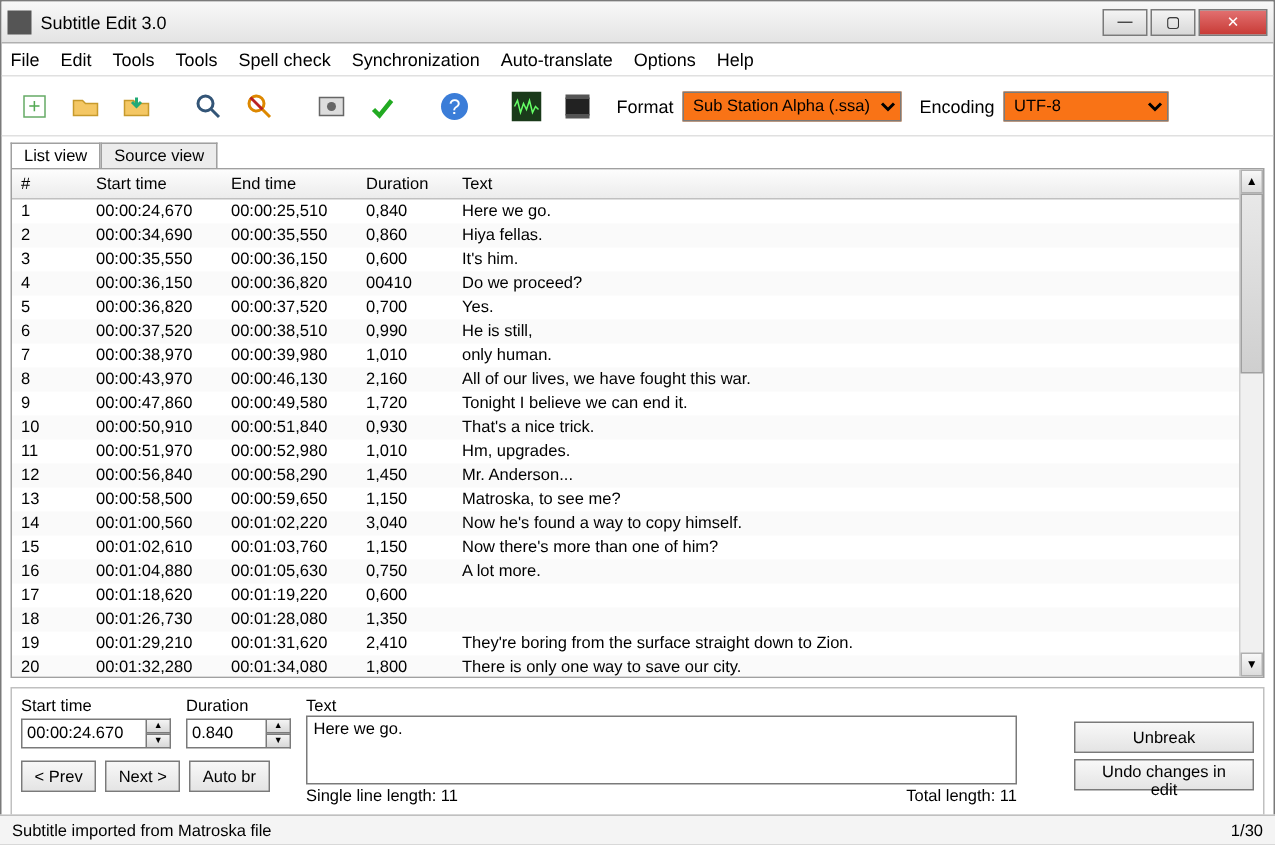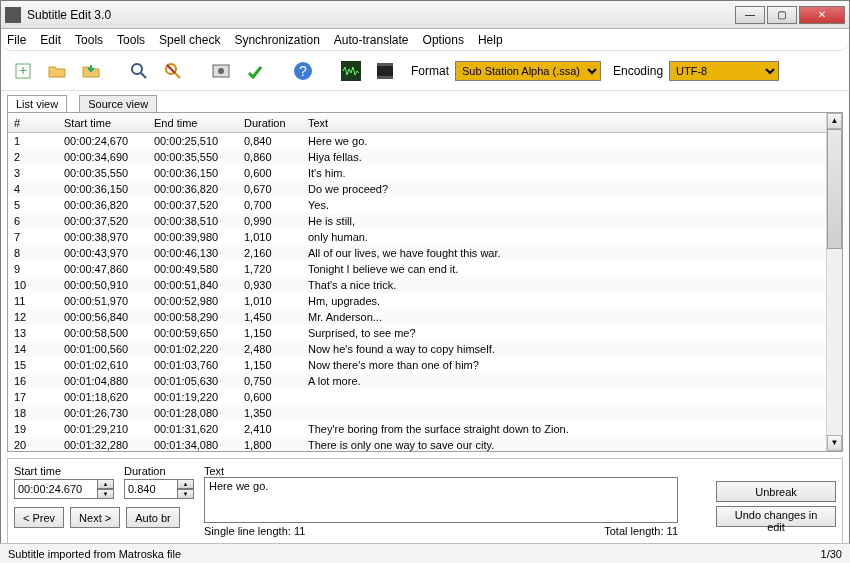--- a/index.html
+++ b/index.html
@@ -2,27 +2,27 @@
 <html><head>
 <meta charset="utf-8">
 <style>
   * { box-sizing: border-box; margin: 0; padding: 0; }
   body { font-family: "Segoe UI", Tahoma, sans-serif; font-size: 11px; background: #fff; width: 850px; height: 563px; overflow: hidden; border: 1px solid #7a7a7a; }
   .titlebar { height: 28px; background: linear-gradient(#f8f8f8,#e4e4e4); border-bottom: 1px solid #b0b0b0; display:flex; align-items:center; padding: 0 4px; }
   .titlebar .icon { width:16px; height:16px; background:#555; margin-right:6px; }
   .titlebar .title { flex:1; font-size:12px; }
   .winbtn { width:30px; height:18px; border:1px solid #7a7a7a; margin-left:2px; background:linear-gradient(#f4f4f4,#d8d8d8); display:flex; align-items:center; justify-content:center; font-size:10px; cursor:default; }
   .winbtn.close { background:linear-gradient(#e27070,#c83b36); color:#fff; width:46px; }
-  .menubar { height:22px; display:flex; align-items:center; padding:0 6px; gap:14px; font-size:12px; border-bottom:1px solid #e0e0e0;border-radius:10px; }
+  .menubar { height:22px; display:flex; align-items:center; padding:0 6px; gap:14px; font-size:12px; border-bottom:1px solid #e0e0e0; }
   .menubar span { cursor:default; }
   .toolbar { height:40px; display:flex; align-items:center; padding:0 8px; gap:6px; border-bottom:1px solid #e0e0e0; }
   .tbtn { width:28px; height:28px; border:1px solid transparent; display:flex; align-items:center; justify-content:center; }
   .lbl { font-size:12px; margin-left:6px;text-align:center; }
-  .combo { border:1px solid #7a7a7a; background:#eab308; height:20px; font-size:11px; padding:1px 2px; }
-  .tabs { margin:4px 6px 0 6px; display:flex; gap:12px; }
+  .combo { border:1px solid #7a7a7a; background:#f97316; height:20px; font-size:11px; padding:1px 2px; }
+  .tabs { margin:4px 6px 0 6px; display:flex; gap:0; }
   .tab { border:1px solid #a0a0a0; border-bottom:none; padding:2px 8px; font-size:11px; background:#ececec; cursor:default; }
   .tab.active { background:#fff; }
   .tablebox { margin:0 6px; border:1px solid #a0a0a0; height:340px; display:flex; }
   .table { flex:1; overflow:hidden; }
   .thead { display:flex; background:linear-gradient(#fdfdfd,#ececec); border-bottom:1px solid #c0c0c0; height:20px; align-items:center; font-size:11px; }
   .thead div, .trow div { padding:0 6px; overflow:hidden; white-space:nowrap; }
   .col-n{width:50px;} .col-s{width:90px;} .col-e{width:90px;} .col-d{width:64px;} .col-t{flex:1;}
   .tbody { height:318px; overflow:hidden; }
   .trow { display:flex; height:16px; align-items:center; font-size:11px; }
   .trow:nth-child(even){ background:#fafafa; }
@@ -172,21 +172,21 @@
           <div class="col-n">3</div>
           <div class="col-s">00:00:35,550</div>
           <div class="col-e">00:00:36,150</div>
           <div class="col-d">0,600</div>
           <div class="col-t">It's him.</div>
         </div>
         <div class="trow">
           <div class="col-n">4</div>
           <div class="col-s">00:00:36,150</div>
           <div class="col-e">00:00:36,820</div>
-          <div class="col-d">0,670</div>
+          <div class="col-d">00410</div>
           <div class="col-t">Do we proceed?</div>
         </div>
         <div class="trow">
           <div class="col-n">5</div>
           <div class="col-s">00:00:36,820</div>
           <div class="col-e">00:00:37,520</div>
           <div class="col-d">0,700</div>
           <div class="col-t">Yes.</div>
         </div>
         <div class="trow">
@@ -236,27 +236,27 @@
           <div class="col-s">00:00:56,840</div>
           <div class="col-e">00:00:58,290</div>
           <div class="col-d">1,450</div>
           <div class="col-t">Mr. Anderson...</div>
         </div>
         <div class="trow">
           <div class="col-n">13</div>
           <div class="col-s">00:00:58,500</div>
           <div class="col-e">00:00:59,650</div>
           <div class="col-d">1,150</div>
-          <div class="col-t">Surprised, to see me?</div>
+          <div class="col-t">Matroska, to see me?</div>
         </div>
         <div class="trow">
           <div class="col-n">14</div>
           <div class="col-s">00:01:00,560</div>
           <div class="col-e">00:01:02,220</div>
-          <div class="col-d">2,480</div>
+          <div class="col-d">3,040</div>
           <div class="col-t">Now he's found a way to copy himself.</div>
         </div>
         <div class="trow">
           <div class="col-n">15</div>
           <div class="col-s">00:01:02,610</div>
           <div class="col-e">00:01:03,760</div>
           <div class="col-d">1,150</div>
           <div class="col-t">Now there's more than one of him?</div>
         </div>
         <div class="trow">

